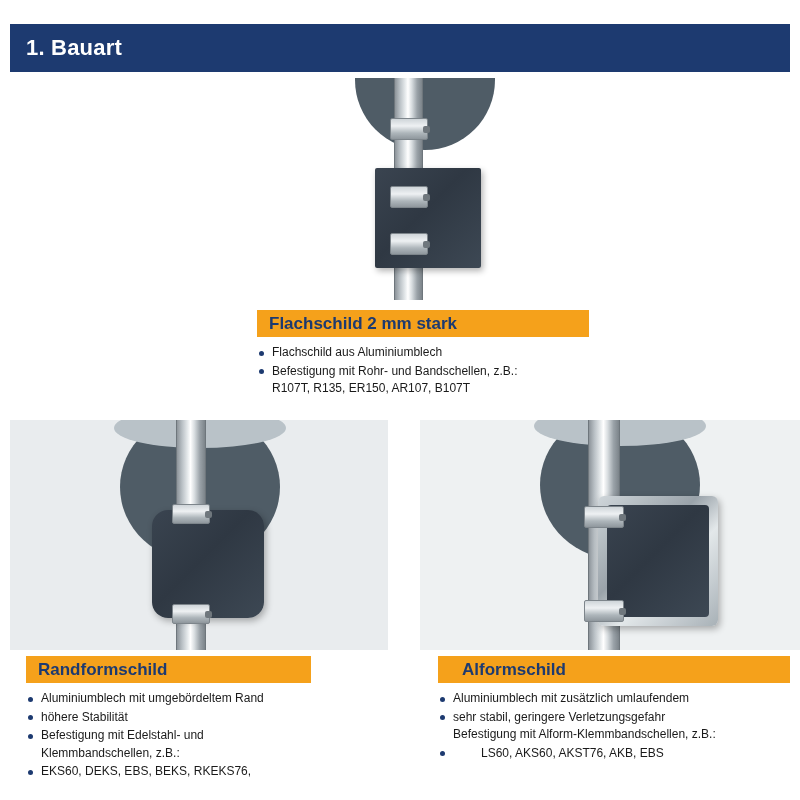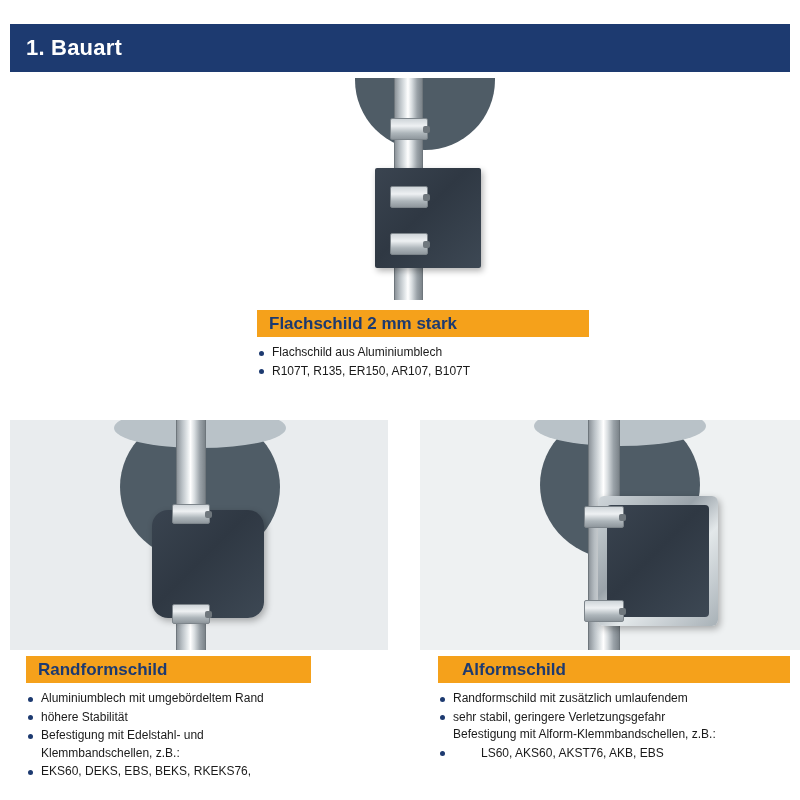--- a/index.html
+++ b/index.html
@@ -195,20 +195,21 @@
 
     <div class="label-bar" style="width:332px; margin-left:52px; margin-top:10px;">
       <span class="label-text">Flachschild 2 mm stark</span>
     </div>
 
     <ul class="bullets" style="margin-left:52px; width:336px;">
       <li>
         <span>Flachschild aus Aluminiumblech</span>
       </li>
       <li>
+        <span>Befestigung mit Rohr- und Bandschellen, z.B.:</span>
         <span class="cont">R107T, R135, ER150, AR107, B107T</span>
       </li>
     </ul>
   </div>
 
   <div class="section" style="left:10px; top:420px; width:378px;">
 
     <div class="photo" style="width:378px; height:230px;">
       <div class="sky"></div>
       <div class="bgbar" style="left:0; top:0; width:378px; height:230px; background:#e9ecee;"></div>
@@ -271,21 +272,21 @@
           <span class="bolt"></span>
         </div>
     </div>
 
     <div class="label-bar" style="width:352px; margin-left:18px; margin-top:6px;padding-left:24px;">
       <span class="label-text">Alformschild</span>
     </div>
 
     <ul class="bullets" style="margin-left:18px; width:360px;">
       <li>
-        <span>Randformschild mit zusätzlich umlaufendem</span>
+        <span>Aluminiumblech mit zusätzlich umlaufendem</span>
       </li>
       <li>
         <span>sehr stabil, geringere Verletzungsgefahr</span>
         <span class="cont">Befestigung mit Alform-Klemmbandschellen, z.B.:</span>
       </li>
       <li style="list-style:none;">
         <span style="display:block;margin-left:28px;">LS60, AKS60, AKST76, AKB, EBS</span>
       </li>
     </ul>
   </div>

